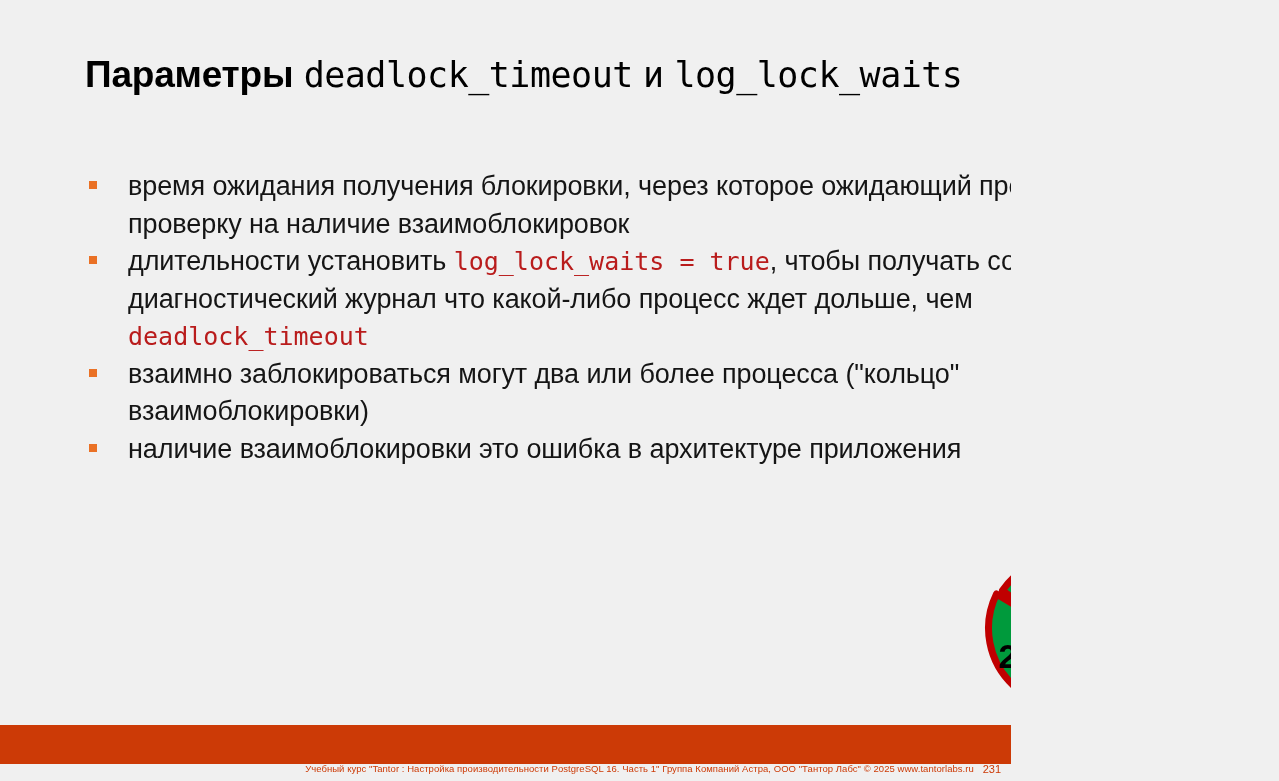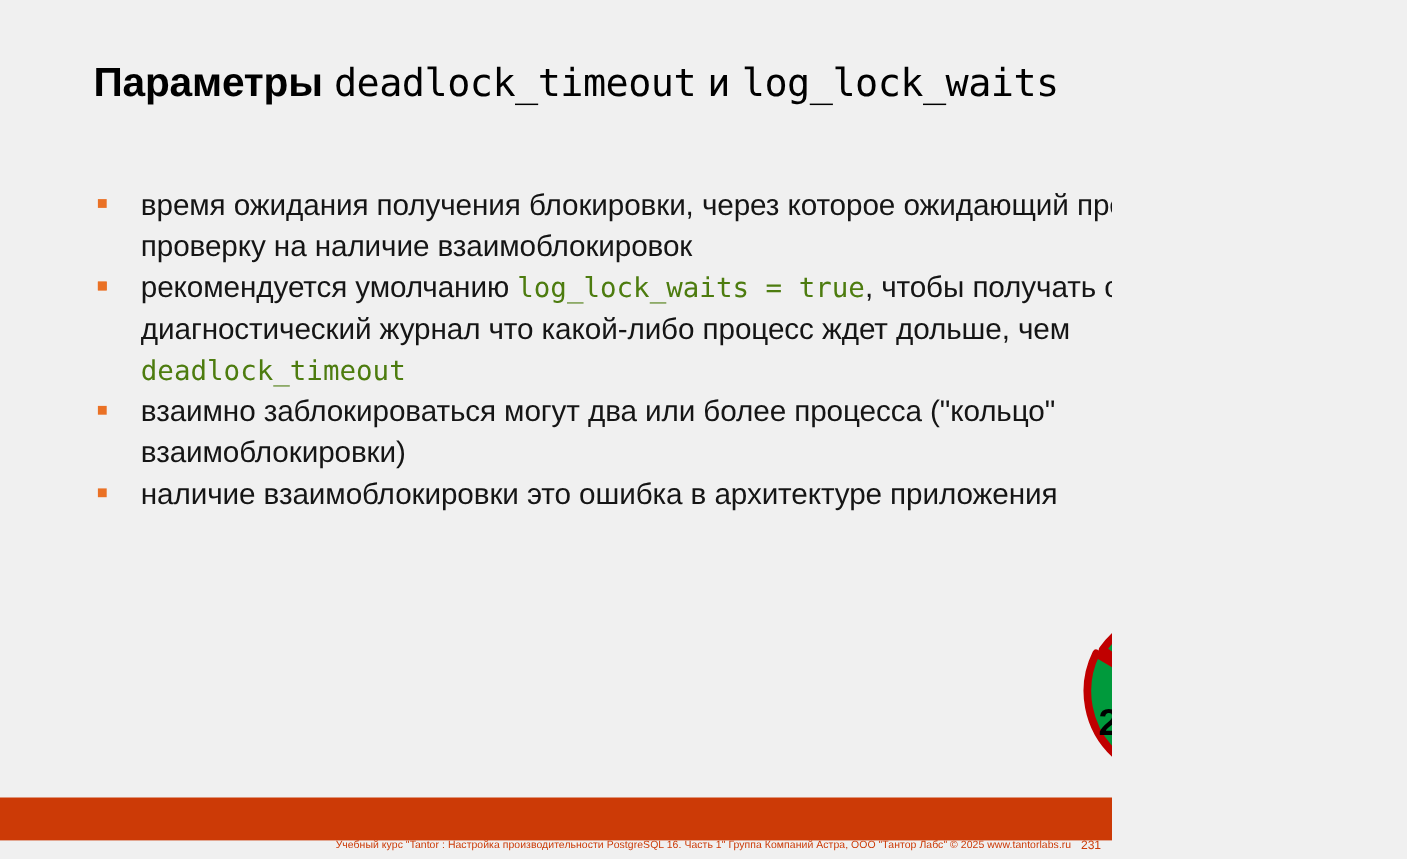--- a/index.html
+++ b/index.html
@@ -72,21 +72,21 @@
   .bullet-text {
     font-family: "Liberation Sans", sans-serif;
     font-size: 27px;
     line-height: 37.5px;
     color: #151515;
     letter-spacing: -0.1px;
   }
   .code {
     font-family: "DejaVu Sans Mono", monospace;
     font-size: 25px;
-    color: #4d7c0f;
+    color: #b91c1c;
     letter-spacing: 0px;
   }
   .red {
     color: #ff0000;
   }
 
   
   .ring-diagram {
     position: absolute;
     left: 957px;
@@ -166,21 +166,21 @@
       <span class="bullet-text"><span>время ожидания получения блокировки, через которое ожидающий процесс начнет проверку на наличие взаимоблокировок</span></span>
     </div>
 
     <div class="bullet-row">
       <span class="bullet-marker"></span>
     </div>
 
 
     <div class="bullet-row">
       <span class="bullet-marker"></span>
-      <span class="bullet-text"><span>рекомендуется умолчанию </span><span class="code">log_lock_waits = true</span><span>, чтобы получать сообщения в диагностический журнал что какой-либо процесс ждет дольше, чем </span><span class="code">deadlock_timeout</span></span>
+      <span class="bullet-text"><span>длительности установить </span><span class="code">log_lock_waits = true</span><span>, чтобы получать сообщения в диагностический журнал что какой-либо процесс ждет дольше, чем </span><span class="code">deadlock_timeout</span></span>
     </div>
 
     <div class="bullet-row">
       <span class="bullet-marker"></span>
       <span class="bullet-text"><span>взаимно заблокироваться могут два или более процесса ("кольцо" взаимоблокировки)</span></span>
     </div>
 
     <div class="bullet-row">
       <span class="bullet-marker"></span>
       <span class="bullet-text"><span>наличие взаимоблокировки это ошибка в архитектуре приложения</span></span>

